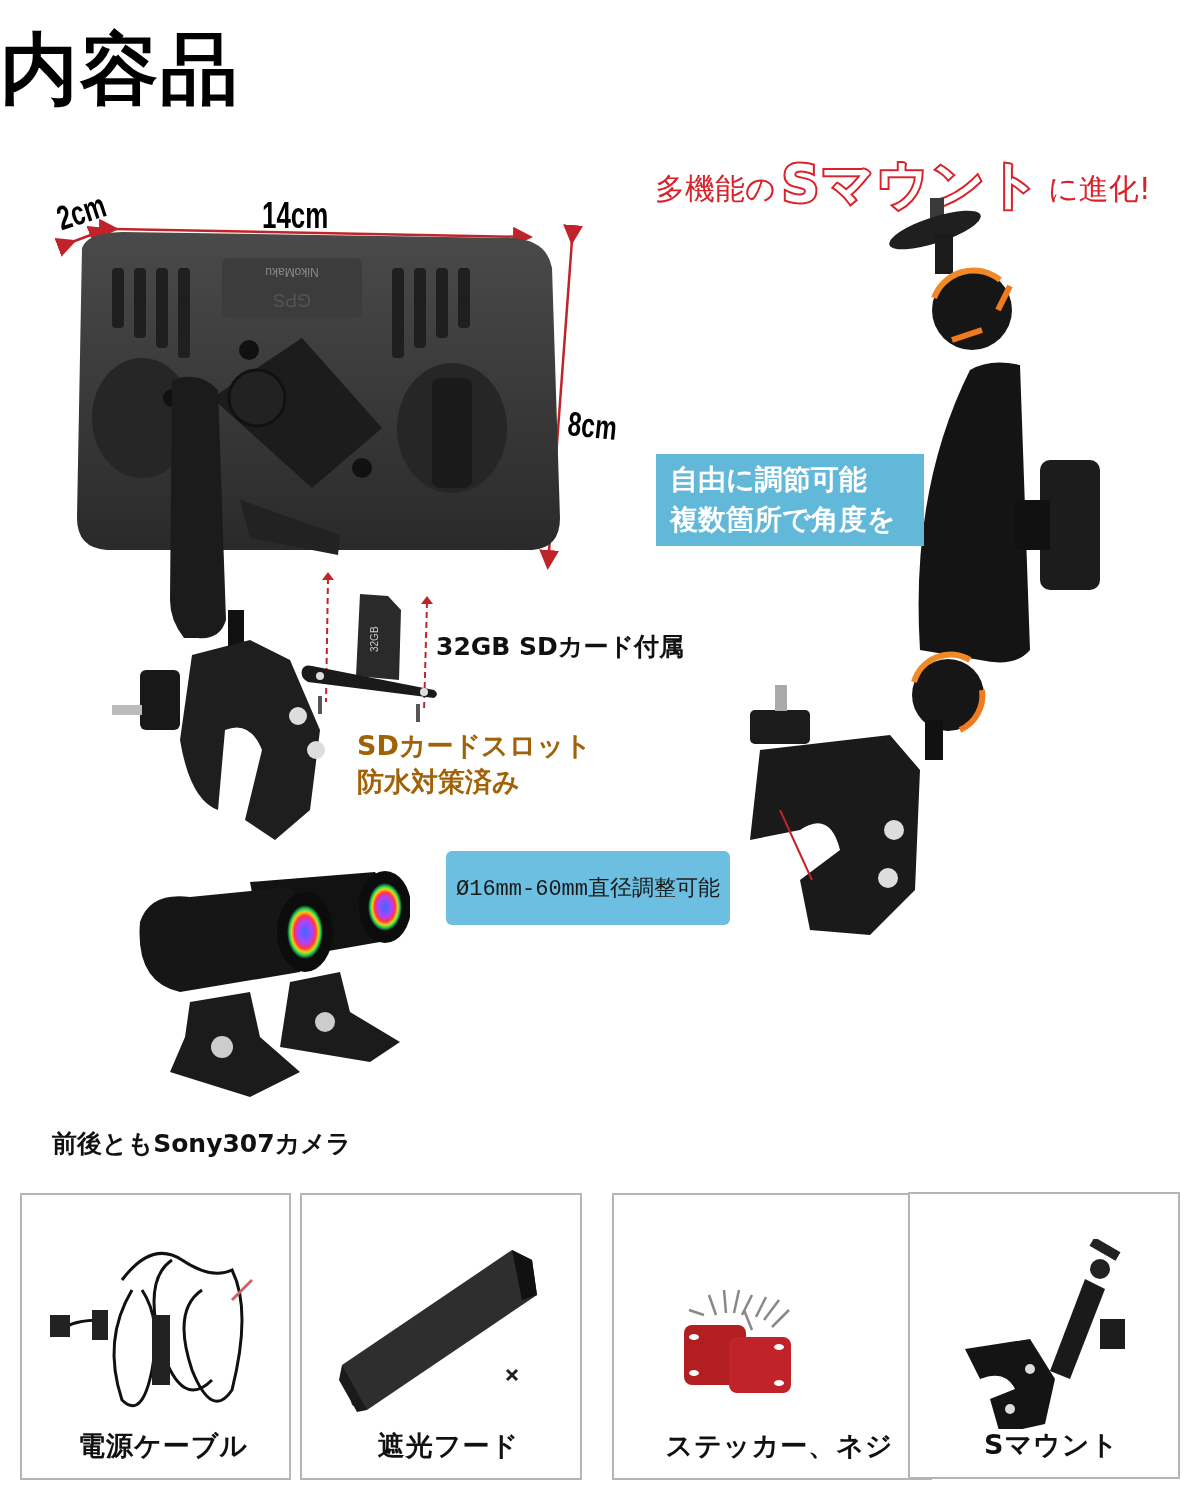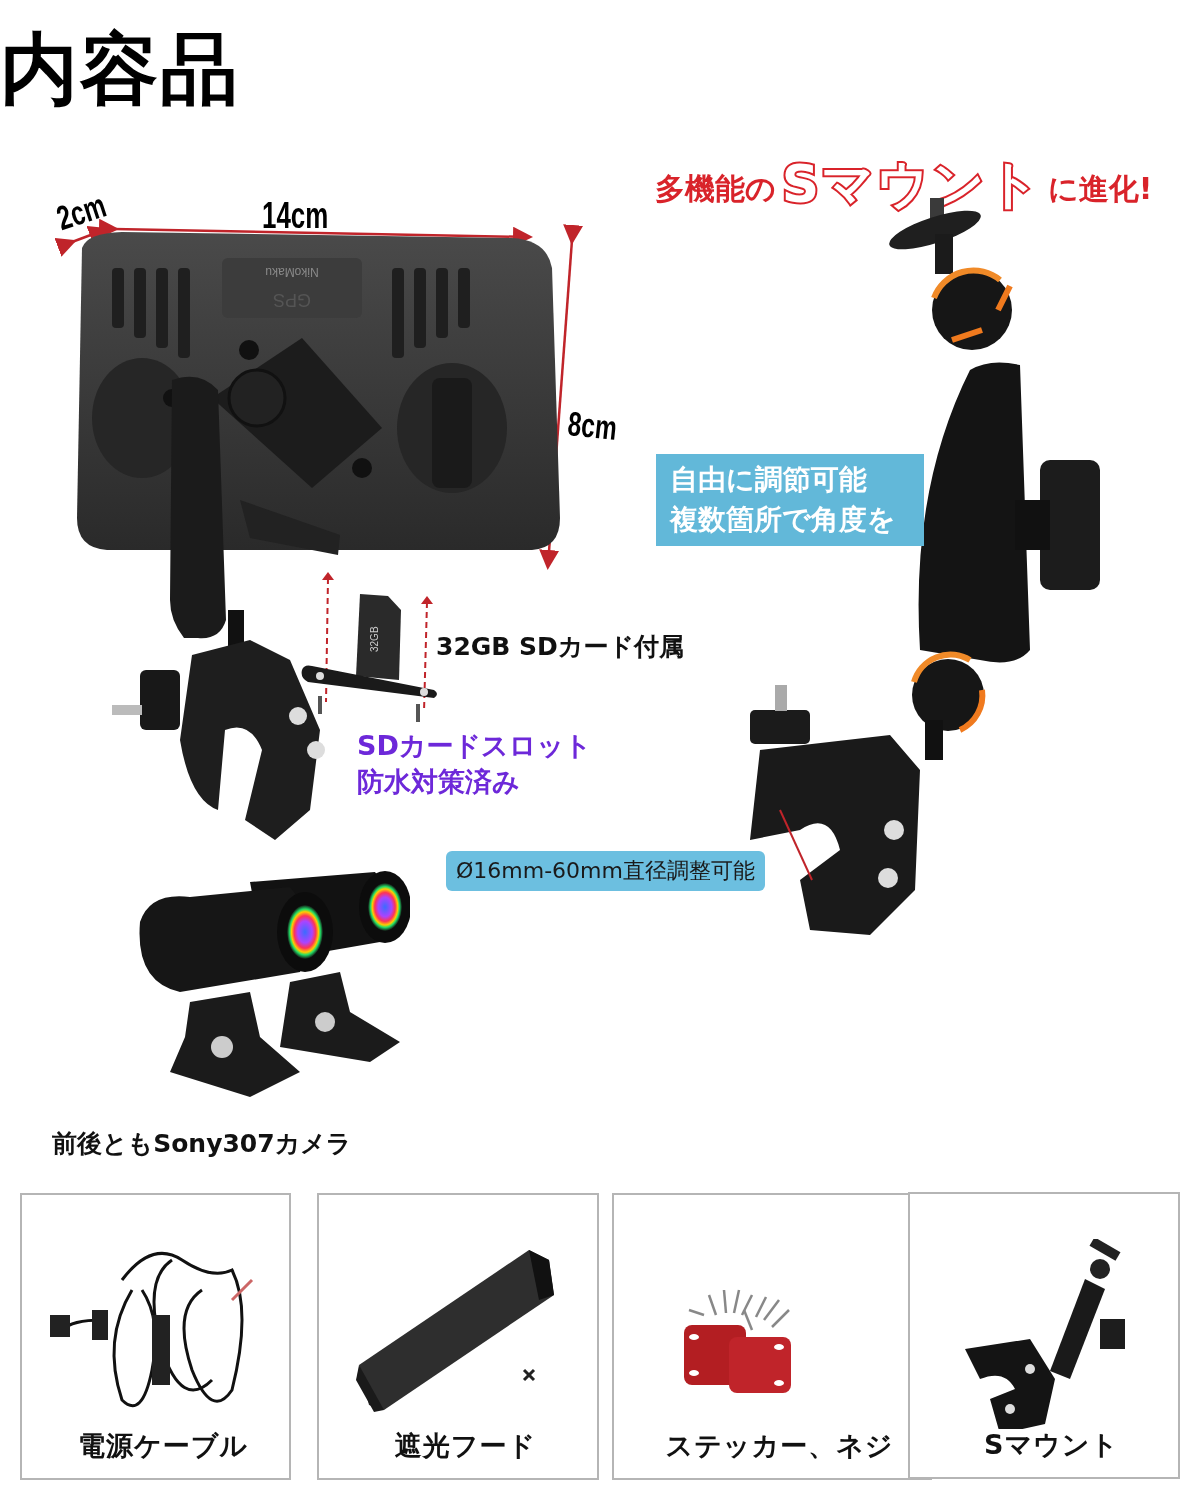--- a/index.html
+++ b/index.html
@@ -1,26 +1,26 @@
 <!DOCTYPE html>
 <html><head>
 <meta charset="utf-8">
 <style>
   html, body { margin: 0; padding: 0; }
   body { width: 1200px; height: 1500px; background: #ffffff; position: relative; overflow: hidden;
          font-family: "DejaVu Sans", "Liberation Sans", sans-serif; color: #111; }
   .abs { position: absolute; }
   .title { left: 0; top: 18px; width: 1200px; text-align: left; font-size: 78px; font-weight: 900; letter-spacing: 2px; color:#000; }
   .headline { left: 655px; top: 140px; width: 545px; height: 70px; display: flex; align-items: flex-end; white-space: nowrap; }
-  .headline .small { font-size: 30px; font-weight: 700; color: #d9232a; margin-top: 36px; }
+  .headline .small { font-size: 30px; font-weight: 400; color: #d9232a; margin-top: 36px; }
   .headline .big { font-size: 52px; font-weight: 900; color: #fff; -webkit-text-stroke: 4px #d9232a; paint-order: stroke fill; margin: 0 6px; letter-spacing: 2px; line-height: 1; }
   .dim { font-family: "Liberation Sans", sans-serif; font-weight: 900; color: #000; transform: scaleX(0.72); transform-origin: left center; }
   .callout-blue { background: #62b8d9; color: #fff; font-weight: 700; }
   .callout-light { background: #6cbfe0; color: #1a1a1a; border-radius: 6px; }
-  .red-label { color: #6d28d9; font-weight: 700; font-size: 27px; line-height: 36px; }
+  .red-label { color: #a16207; font-weight: 700; font-size: 27px; line-height: 36px; }
   .black-label { color: #111; font-weight: 700; font-size: 25px; }
   .card { border: 2px solid #b5b5b5; background:#fff; box-sizing: border-box; }
   .card-label { position: absolute; left: 0; right: 0; bottom: 14px; text-align: center; font-size: 27px; font-weight: 700; color: #111; letter-spacing: 1px; padding-left: 15px; }
   svg { display:block; }
 </style>
 </head>
 <body>
 
 <div class="abs title">内容品</div>
 
@@ -135,21 +135,21 @@
   <circle cx="174" cy="640" r="10" fill="#ddd"></circle>
     <circle cx="168" cy="688" r="10" fill="#ddd"></circle>
   <line x1="60" y1="620" x2="92" y2="690" stroke="#c0242a" stroke-width="2"></line>
 </svg>
 
 <div class="abs callout-blue" style="left:656px; top:454px; width:268px; padding:6px 0 6px 14px; font-size:28px; line-height:40px; box-sizing:border-box;">
   <div>自由に調節可能</div>
   <div>複数箇所で角度を</div>
 </div>
 
-<div class="abs callout-light" style="left:446px; top:851px; padding:5px 10px; font-size:22px;">Ø16mm-60mm直径調整可能</div>
+<div class="abs callout-light" style="left:446px; top:851px; padding:22px 10px; font-size:22px;font-family:Liberation Mono, monospace;">Ø16mm-60mm直径調整可能</div>
 
 <svg class="abs" style="left:130px; top:862px;" width="280" height="240" viewBox="0 0 280 240">
   <defs>
     <radialGradient id="lens" cx="0.5" cy="0.5" r="0.5">
       <stop offset="0" stop-color="#3a6cff"></stop>
         <stop offset="0.4" stop-color="#aa44ff"></stop>
         <stop offset="0.6" stop-color="#ff3355"></stop>
       <stop offset="0.75" stop-color="#ffcc00"></stop>
         <stop offset="0.85" stop-color="#22dd66"></stop>
         <stop offset="1" stop-color="#111"></stop>
@@ -180,21 +180,21 @@
       <path d="M60,100 Q30,100 20,110"></path>
       <path d="M190,80 L210,60" stroke="#cc6666"></path>
     </g>
     <rect x="110" y="95" width="18" height="70" fill="#222"></rect>
     <rect x="8" y="95" width="20" height="22" fill="#222"></rect>
     <rect x="50" y="90" width="16" height="30" fill="#222"></rect>
   </svg>
   <div class="card-label">電源ケーブル</div>
 </div>
 
-<div class="abs card" style="left:317px; top:1193px; width:282px; height:287px;">
+<div class="abs card" style="left:300px; top:1193px; width:282px; height:287px;">
   <svg class="abs" style="left:25px; top:45px;" width="230" height="180" viewBox="0 0 230 180">
     <path d="M15,125 L185,10 L205,20 L210,55 L40,170 L25,165 Z" fill="#2e2e2e"></path>
     <path d="M185,10 L205,20 L210,55 L195,60 Z" fill="#111"></path>
     <path d="M15,125 L40,170 L30,172 L12,140 Z" fill="#1a1a1a"></path>
     <g stroke="#222" stroke-width="3">
         <line x1="180" y1="130" x2="190" y2="140"></line>
         <line x1="190" y1="130" x2="180" y2="140"></line>
       </g>
   </svg>
   <div class="card-label">遮光フード</div>

